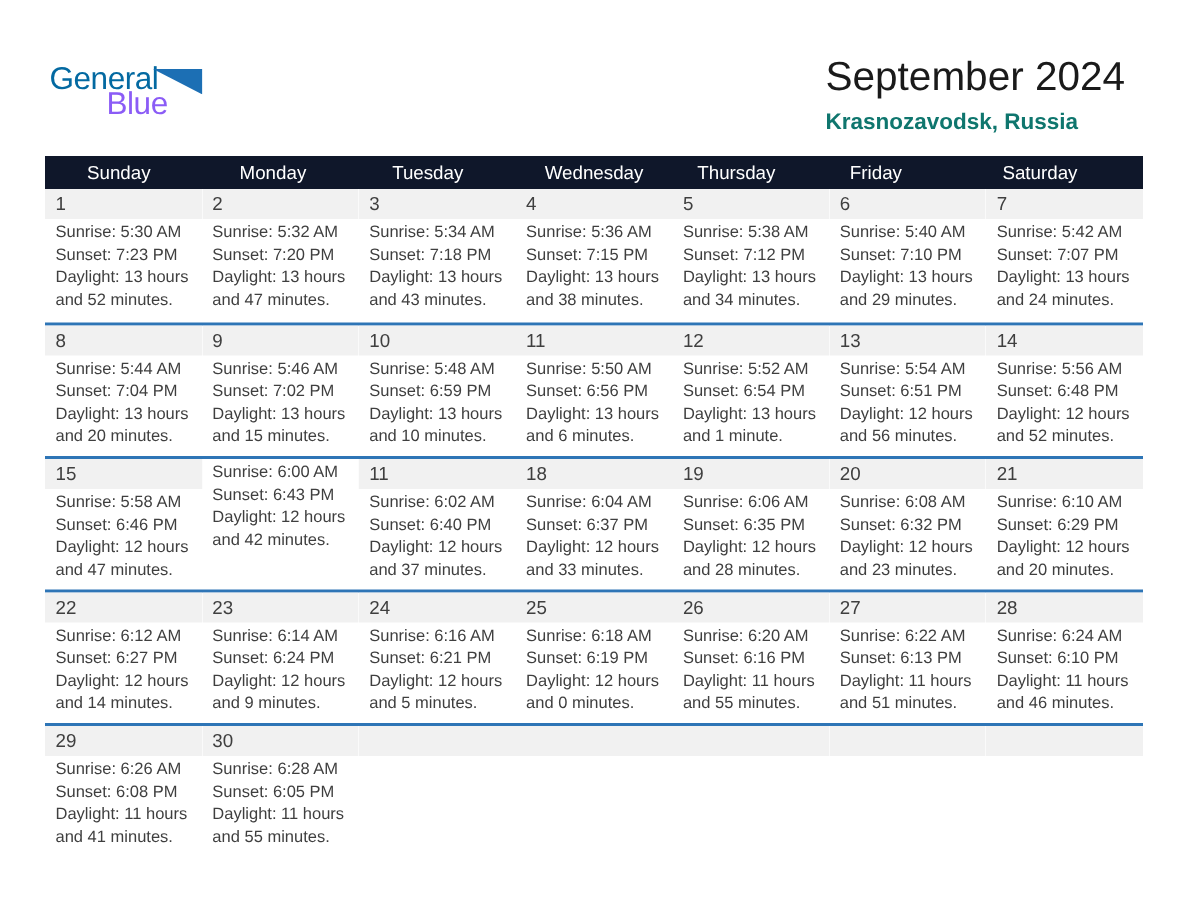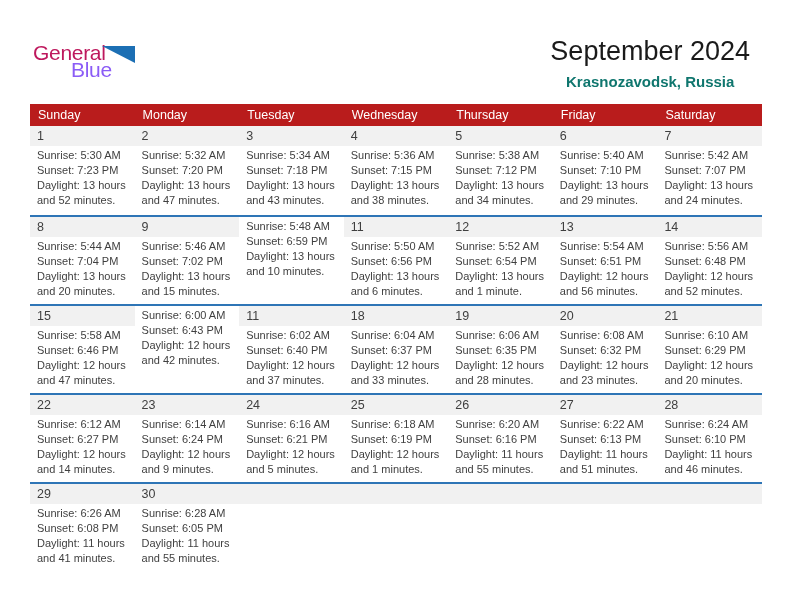--- a/index.html
+++ b/index.html
@@ -7,42 +7,42 @@
     position:relative;
     width:792px; height:612px;
     background:#ffffff;
     font-family:"Liberation Sans", sans-serif;
     overflow:hidden;
   }
 
   
   .logo { position:absolute; left:33px; top:42px; width:110px; height:45px; }
   .logo-general {
-    font-size:21px; letter-spacing:-0.3px; color:#be185d; line-height:22px;
+    font-size:21px; letter-spacing:-0.3px; color:#0369a1; line-height:22px;
   }
   .logo-triangle {
     position:absolute; left:69px; top:4px; width:33px; height:17px;
     background:#1c6fb4;
     clip-path:polygon(0 0, 100% 0, 100% 100%);
   }
   .logo-blue {
     position:absolute; left:38px; top:17px;
     font-size:21px; letter-spacing:-0.3px; color:#8b5cf6; line-height:22px;
   }
 
   
-  .titles { position:absolute; top:36px; right:42px; text-align:center; }
+  .titles { position:absolute; top:36px; right:42px; text-align:left; }
   .month-title { font-size:27px; color:#1a1a1a; line-height:30px; }
   .location-subtitle { margin-top:7px; font-size:15px; font-weight:bold; color:#0f766e; }
 
   
   .calendar { position:absolute; left:30px; top:104px; width:732px; }
   .dow-row {
     display:grid; grid-template-columns:repeat(7,1fr);
-    background:#b91c1c; height:22px; align-items:center;
+    background:#0f172a; height:22px; align-items:center;padding-left:20px;
   }
   .dow {
     color:#ffffff; font-size:12.5px; padding-left:8px;
     white-space:nowrap; overflow:hidden;
   }
   .week {
     display:grid; grid-template-columns:repeat(7,1fr);
     height:89px; box-sizing:border-box;
   }
   .week + .week { border-top:2px solid #2e75b6; }
@@ -161,20 +161,21 @@
           <div class="cell">
     <div class="day-num">9</div>
     <div class="cell-body">
       <div class="cell-line">Sunrise: 5:46 AM</div>
       <div class="cell-line">Sunset: 7:02 PM</div>
       <div class="cell-line">Daylight: 13 hours</div>
       <div class="cell-line">and 15 minutes.</div>
     </div>
   </div>
           <div class="cell">
+    <div class="day-num">10</div>
     <div class="cell-body">
       <div class="cell-line">Sunrise: 5:48 AM</div>
       <div class="cell-line">Sunset: 6:59 PM</div>
       <div class="cell-line">Daylight: 13 hours</div>
       <div class="cell-line">and 10 minutes.</div>
     </div>
   </div>
           <div class="cell">
     <div class="day-num">11</div>
     <div class="cell-body">
@@ -303,21 +304,21 @@
       <div class="cell-line">Daylight: 12 hours</div>
       <div class="cell-line">and 5 minutes.</div>
     </div>
   </div>
           <div class="cell">
     <div class="day-num">25</div>
     <div class="cell-body">
       <div class="cell-line">Sunrise: 6:18 AM</div>
       <div class="cell-line">Sunset: 6:19 PM</div>
       <div class="cell-line">Daylight: 12 hours</div>
-      <div class="cell-line">and 1 minutes.</div>
+      <div class="cell-line">and 0 minutes.</div>
     </div>
   </div>
           <div class="cell">
     <div class="day-num">26</div>
     <div class="cell-body">
       <div class="cell-line">Sunrise: 6:20 AM</div>
       <div class="cell-line">Sunset: 6:16 PM</div>
       <div class="cell-line">Daylight: 11 hours</div>
       <div class="cell-line">and 55 minutes.</div>
     </div>

